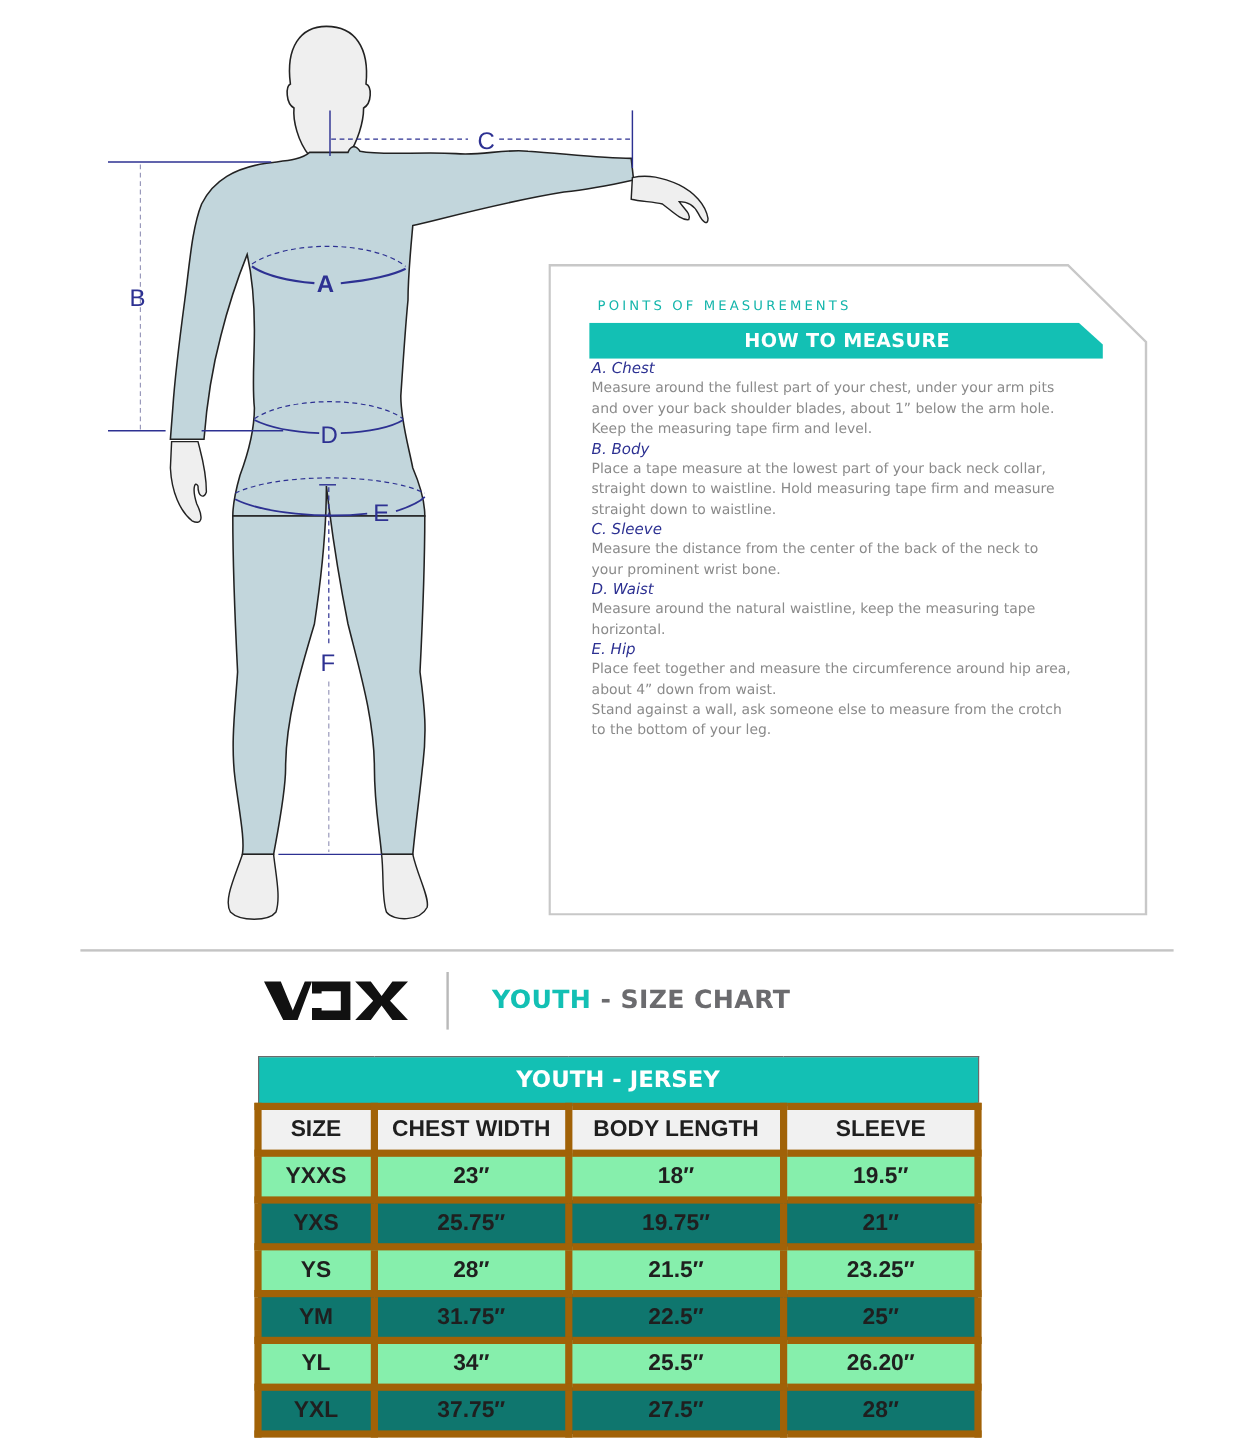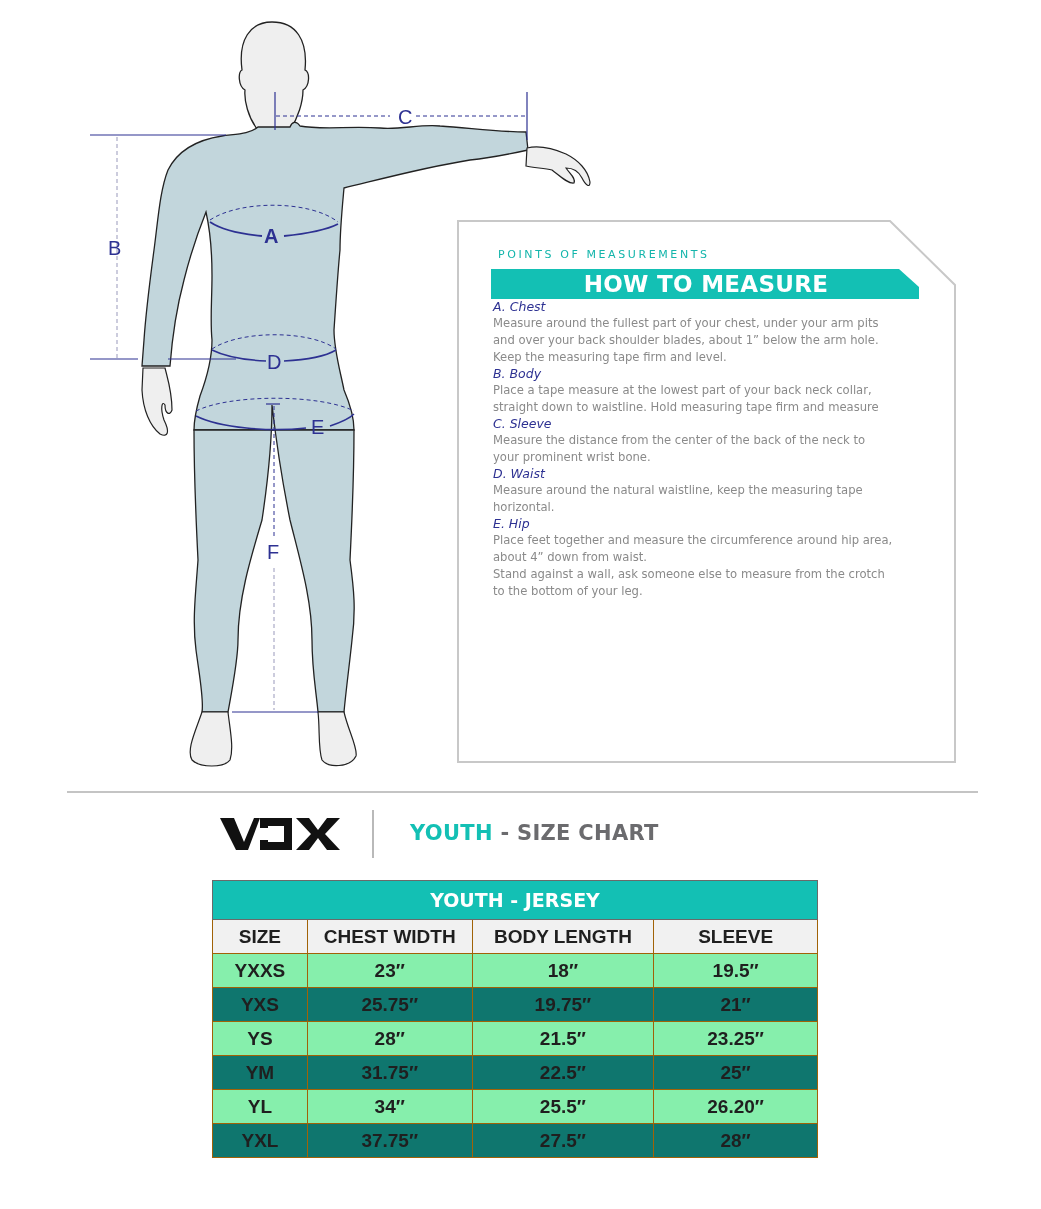--- a/index.html
+++ b/index.html
@@ -6,38 +6,38 @@
   body { width:1041px; height:1209px; position:relative; overflow:hidden; font-family:"DejaVu Sans", sans-serif; }
   #figure { position:absolute; left:0; top:0; width:640px; height:790px; }
   .fig-label { font-family:"Liberation Sans", sans-serif; font-size:20px; fill:#2d3192; }
 
   #measure-box { position:absolute; left:457px; top:220px; width:500px; height:543px; }
   #measure-box svg.frame { position:absolute; left:0; top:0; }
   .mb-content { position:absolute; left:36px; top:28px; width:430px; }
   .mb-kicker { font-family:"DejaVu Sans", sans-serif; font-size:11px; letter-spacing:2.6px; color:#13b5ab; margin:0 0 8px 5px; }
   .mb-banner { position:relative; left:-2px; width:428px; height:30px; }
   .mb-banner svg { position:absolute; left:0; top:0; }
-  .mb-banner .mb-title { position:absolute; left:0; top:0; width:450px; height:30px; line-height:30px; text-align:center; color:#fff; font-family:"DejaVu Sans", sans-serif; font-weight:bold; font-size:23px; letter-spacing:0.3px; }
+  .mb-banner .mb-title { position:absolute; left:0; top:0; width:450px; height:30px; line-height:30px; text-align:center; color:#fff; font-family:"DejaVu Sans", sans-serif; font-weight:bold; font-size:16px; letter-spacing:0.3px; }
   .mb-item { }
   .mb-item:first-of-type { margin-top:16px; }
   .mb-item-title { font-family:"DejaVu Sans", sans-serif; font-style:italic; font-size:12.5px; color:#2d3192; line-height:16px; }
   .mb-item-text { font-family:"DejaVu Sans", sans-serif; font-size:11.6px; color:#8a8a8a; line-height:17px; }
 
   #divider { position:absolute; left:67px; top:791px; width:911px; height:2px; background:#c4c4c4; }
 
   #brand-row { position:absolute; left:220px; top:808px; height:52px; width:600px;text-align:center; }
   #vox-logo { position:absolute; left:0; top:8px; }
   #brand-sep { position:absolute; left:152px; top:2px; width:2px; height:48px; background:#b9b9b9; }
   #chart-title { position:absolute; left:190px; top:13px; font-family:"DejaVu Sans", sans-serif; font-weight:bold; font-size:21px; letter-spacing:0.3px; white-space:nowrap; }
   #chart-title .accent { color:#13c0b4; }
   #chart-title .rest { color:#6b6b6e; }
 
   #size-table { position:absolute; left:212px; top:880px; border-collapse:collapse; width:606px; }
   #size-table .tt { background:#13c0b4; color:#fff; height:38px; font-family:"DejaVu Sans", sans-serif; font-weight:bold; font-size:19px; text-align:center; border:1px solid #6a6a6a; }
-  #size-table th, #size-table td { border:1px solid #a16207; font-family:"Liberation Sans", sans-serif; font-weight:bold; font-size:19px; color:#1f1f1f; text-align:center; padding:0; height:33px; }
+  #size-table th, #size-table td { border:6px solid #a16207; font-family:"Liberation Sans", sans-serif; font-weight:bold; font-size:19px; color:#1f1f1f; text-align:center; padding:0; height:33px; }
   #size-table th { background:#f1f1f1; }
   #size-table tr.alt td { background:#0f766e; }
   #size-table tr.plain td { background:#86efac; }
   .c0 { width:94px; } .c1 { width:164px; } .c2 { width:181px; } .c3 { width:163px; }
 </style>
 </head>
 <body>
 
 <svg id="figure" width="640" height="790" viewBox="0 0 640 790">
 
@@ -103,20 +103,21 @@
     <div class="mb-item">
       <div class="mb-item-title">A. Chest</div>
       <div class="mb-item-text">Measure around the fullest part of your chest, under your arm pits</div>
       <div class="mb-item-text">and over your back shoulder blades, about 1” below the arm hole.</div>
       <div class="mb-item-text">Keep the measuring tape firm and level.</div>
     </div>
     <div class="mb-item">
       <div class="mb-item-title">B. Body</div>
       <div class="mb-item-text">Place a tape measure at the lowest part of your back neck collar,</div>
       <div class="mb-item-text">straight down to waistline. Hold measuring tape firm and measure</div>
+      <div class="mb-item-text">straight down to waistline.</div>
     </div>
     <div class="mb-item">
       <div class="mb-item-title">C. Sleeve</div>
       <div class="mb-item-text">Measure the distance from the center of the back of the neck to</div>
       <div class="mb-item-text">your prominent wrist bone.</div>
     </div>
     <div class="mb-item">
       <div class="mb-item-title">D. Waist</div>
       <div class="mb-item-text">Measure around the natural waistline, keep the measuring tape</div>
       <div class="mb-item-text">horizontal.</div>

